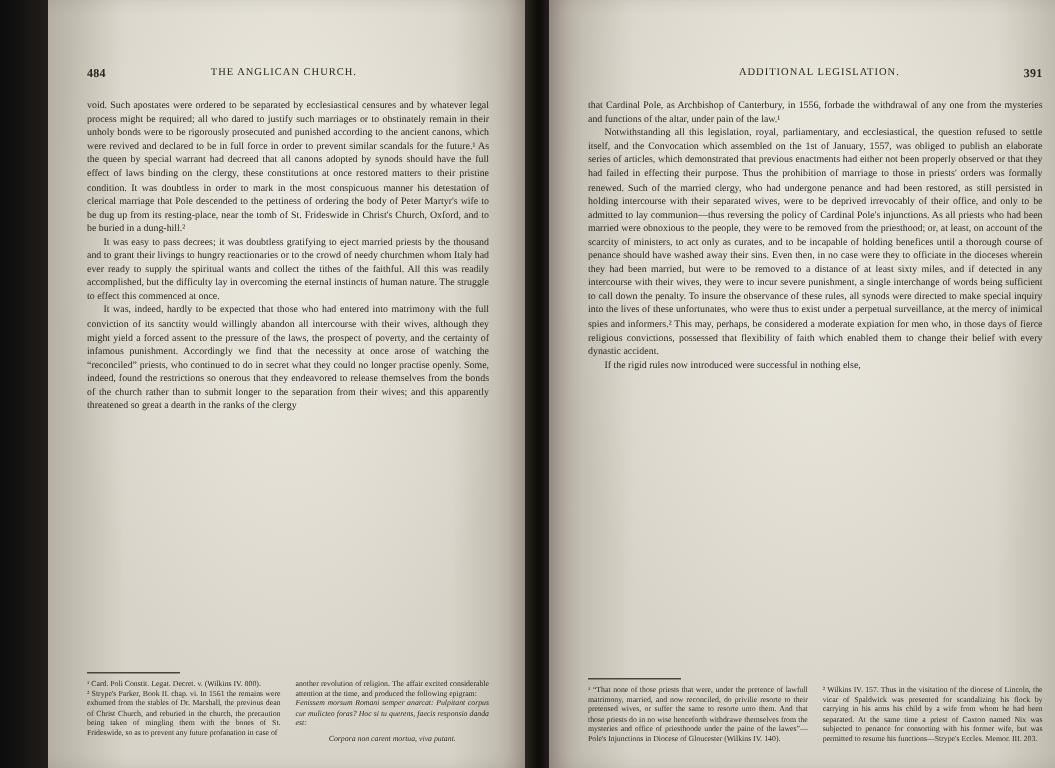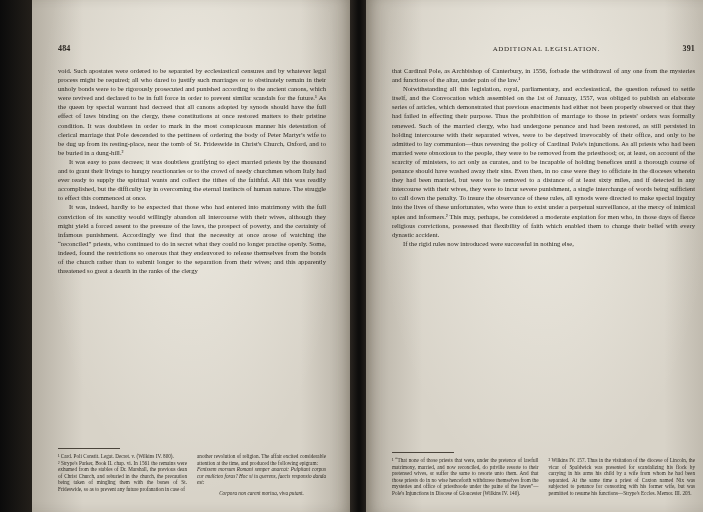--- a/index.html
+++ b/index.html
@@ -56,21 +56,21 @@
     background: linear-gradient(270deg, #0b0b0b, #231f1a);
   }
   .textblock {
     position: absolute;
     left: 26px;
     right: 26px;
     top: 44px;
   }
   .runhead {
     display: flex;
-    align-items: center;
+    align-items: flex-start;
     font-size: 7.4px;
     letter-spacing: 0.09em;
     color: #2a2621;
     margin-bottom: 13px;
     font-variant: small-caps;
   }
   .runhead .folio {
     font-weight: bold;
     letter-spacing: 0.02em;
     font-size: 8px;
@@ -133,20 +133,21 @@
 <body>
 
 <div class="spread">
   <div class="edge-left"></div>
   <div class="edge-right"></div>
 
   <div class="page page-left">
     <div class="textblock">
       <div class="runhead left">
         <span class="folio">484</span>
+        <span class="title">THE ANGLICAN CHURCH.</span>
       </div>
       <p class="body noindent">void. Such apostates were ordered to be separated by ecclesiastical censures and by whatever legal process might be required; all who dared to justify such marriages or to obstinately remain in their unholy bonds were to be rigorously prosecuted and punished according to the ancient canons, which were revived and declared to be in full force in order to prevent similar scandals for the future.¹ As the queen by special warrant had decreed that all canons adopted by synods should have the full effect of laws binding on the clergy, these constitutions at once restored matters to their pristine condition. It was doubtless in order to mark in the most conspicuous manner his detestation of clerical marriage that Pole descended to the pettiness of ordering the body of Peter Martyr's wife to be dug up from its resting-place, near the tomb of St. Frideswide in Christ's Church, Oxford, and to be buried in a dung-hill.²</p>
       <p class="body">It was easy to pass decrees; it was doubtless gratifying to eject married priests by the thousand and to grant their livings to hungry reactionaries or to the crowd of needy churchmen whom Italy had ever ready to supply the spiritual wants and collect the tithes of the faithful. All this was readily accomplished, but the difficulty lay in overcoming the eternal instincts of human nature. The struggle to effect this commenced at once.</p>
       <p class="body">It was, indeed, hardly to be expected that those who had entered into matrimony with the full conviction of its sanctity would willingly abandon all intercourse with their wives, although they might yield a forced assent to the pressure of the laws, the prospect of poverty, and the certainty of infamous punishment. Accordingly we find that the necessity at once arose of watching the “reconciled” priests, who continued to do in secret what they could no longer practise openly. Some, indeed, found the restrictions so onerous that they endeavored to release themselves from the bonds of the church rather than to submit longer to the separation from their wives; and this apparently threatened so great a dearth in the ranks of the clergy</p>
     </div>
     <div class="notes">
       <div class="rule"></div>
       <div class="note-cols">
         <div class="note-col">
           <p class="note noindent">¹ Card. Poli Constit. Legat. Decret. v. (Wilkins IV. 800).</p>

